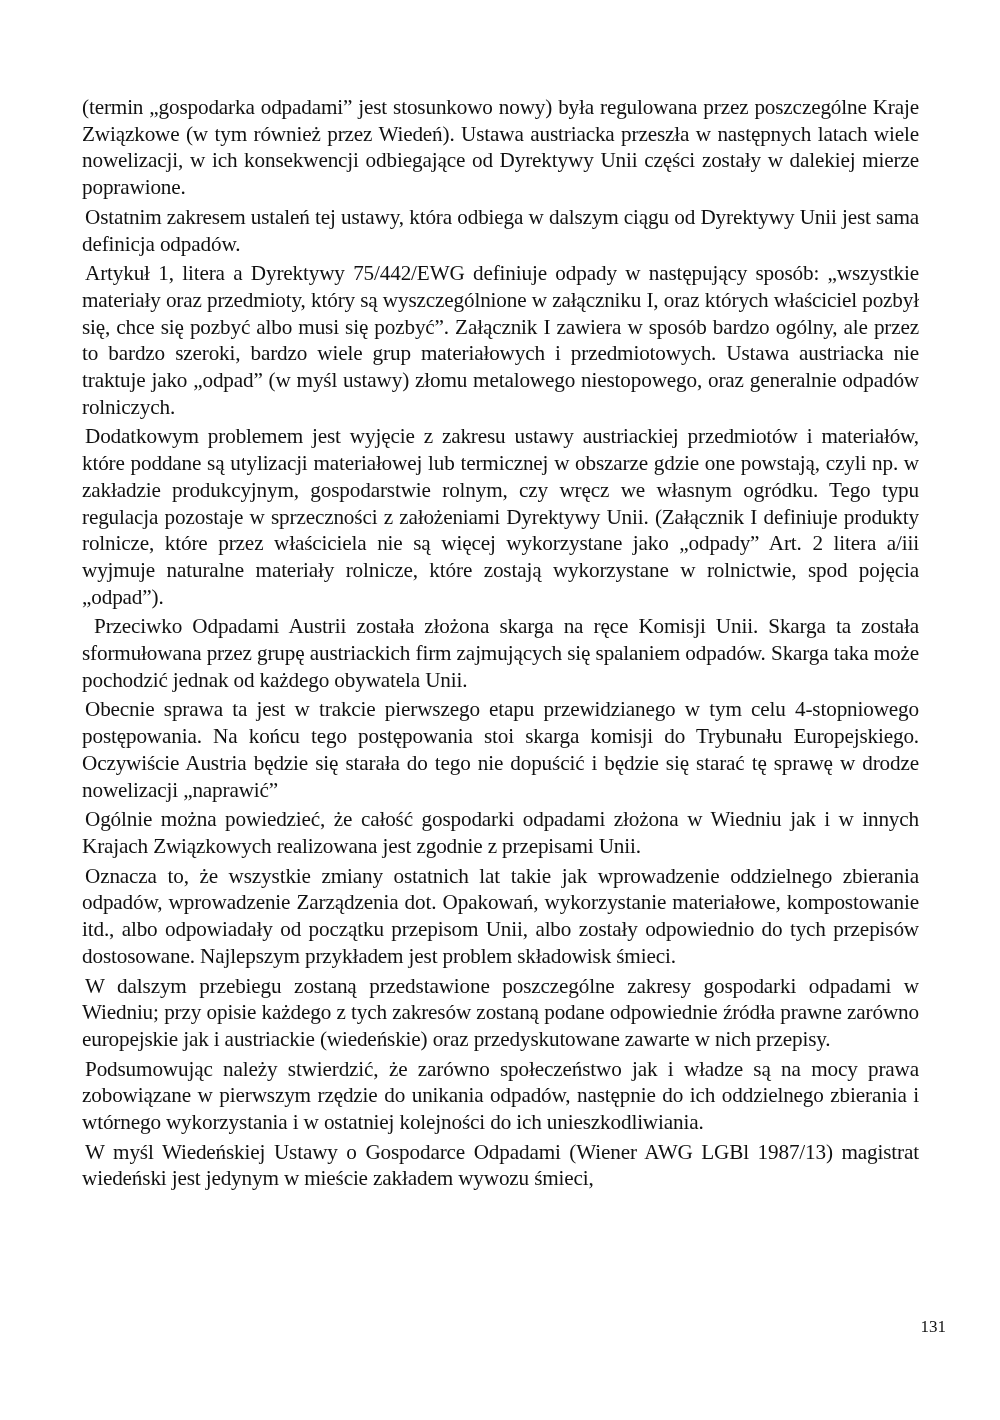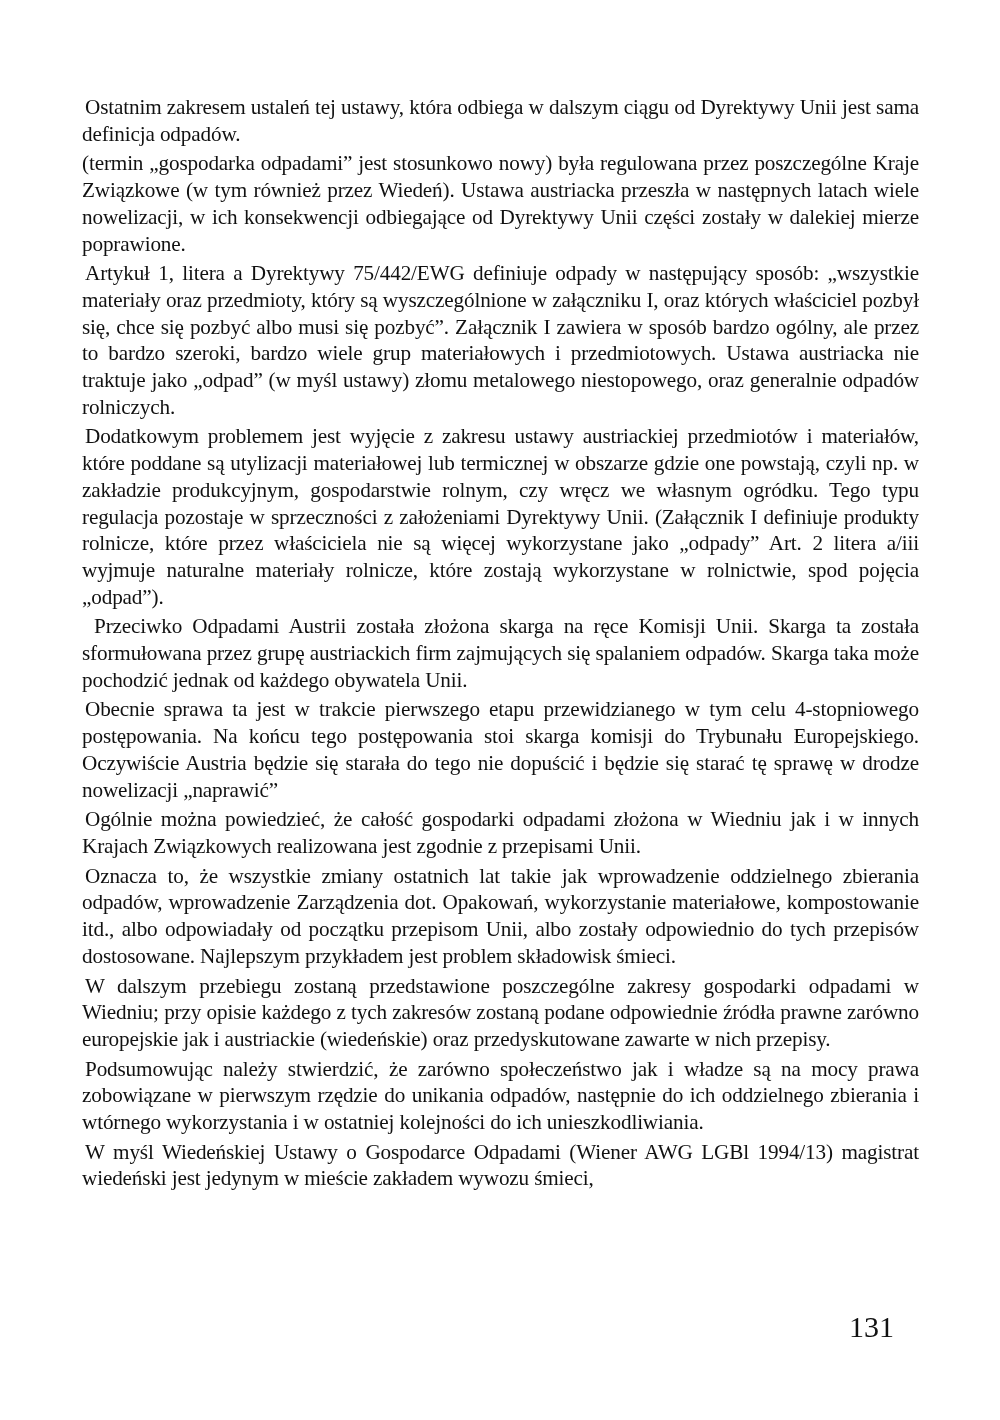--- a/index.html
+++ b/index.html
@@ -28,39 +28,39 @@
       text-align: justify;
       text-indent: 0;
       letter-spacing: -0.15px;
       word-spacing: 0px;
     }
     .para.indent1 { text-indent: 3px; }
     .para.indent2 { text-indent: 12px; }
     .para.first { margin-top: 0; }
     .page-number {
       position: absolute;
-      left: 844px;
+      left: 896px;
       top: 1314px;
       width: 50px;
       text-align: right;
-      font-size: 30px;
+      font-size: 17px;
       line-height: 26px;
       font-family: "Liberation Serif", "DejaVu Serif", serif;
     }
   </style>
 </head>
 <body>
 
 <div class="page">
+  <p class="para first">(termin „gospodarka odpadami” jest stosunkowo nowy) była regulowana przez poszczególne Kraje Związkowe (w tym również przez Wiedeń). Ustawa austriacka przeszła w następnych latach wiele nowelizacji, w ich konsekwencji odbiegające od Dyrektywy Unii części zostały w dalekiej mierze poprawione.</p>
   <p class="para indent1">Ostatnim zakresem ustaleń tej ustawy, która odbiega w dalszym ciągu od Dyrektywy Unii jest sama definicja odpadów.</p>
-  <p class="para first">(termin „gospodarka odpadami” jest stosunkowo nowy) była regulowana przez poszczególne Kraje Związkowe (w tym również przez Wiedeń). Ustawa austriacka przeszła w następnych latach wiele nowelizacji, w ich konsekwencji odbiegające od Dyrektywy Unii części zostały w dalekiej mierze poprawione.</p>
   <p class="para indent1">Artykuł 1, litera a Dyrektywy 75/442/EWG definiuje odpady w następujący sposób: „wszystkie materiały oraz przedmioty, który są wyszczególnione w załączniku I, oraz których właściciel pozbył się, chce się pozbyć albo musi się pozbyć”. Załącznik I zawiera w sposób bardzo ogólny, ale przez to bardzo szeroki, bardzo wiele grup materiałowych i przedmiotowych. Ustawa austriacka nie traktuje jako „odpad” (w myśl ustawy) złomu metalowego niestopowego, oraz generalnie odpadów rolniczych.</p>
   <p class="para indent1">Dodatkowym problemem jest wyjęcie z zakresu ustawy austriackiej przedmiotów i materiałów, które poddane są utylizacji materiałowej lub termicznej w obszarze gdzie one powstają, czyli np. w zakładzie produkcyjnym, gospodarstwie rolnym, czy wręcz we własnym ogródku. Tego typu regulacja pozostaje w sprzeczności z założeniami Dyrektywy Unii. (Załącznik I definiuje produkty rolnicze, które przez właściciela nie są więcej wykorzystane jako „odpady” Art. 2 litera a/iii wyjmuje naturalne materiały rolnicze, które zostają wykorzystane w rolnictwie, spod pojęcia „odpad”).</p>
   <p class="para indent2">Przeciwko Odpadami Austrii została złożona skarga na ręce Komisji Unii. Skarga ta została sformułowana przez grupę austriackich firm zajmujących się spalaniem odpadów. Skarga taka może pochodzić jednak od każdego obywatela Unii.</p>
   <p class="para indent1">Obecnie sprawa ta jest w trakcie pierwszego etapu przewidzianego w tym celu 4-stopniowego postępowania. Na końcu tego postępowania stoi skarga komisji do Trybunału Europejskiego. Oczywiście Austria będzie się starała do tego nie dopuścić i będzie się starać tę sprawę w drodze nowelizacji „naprawić”</p>
   <p class="para indent1">Ogólnie można powiedzieć, że całość gospodarki odpadami złożona w Wiedniu jak i w innych Krajach Związkowych realizowana jest zgodnie z przepisami Unii.</p>
   <p class="para indent1">Oznacza to, że wszystkie zmiany ostatnich lat takie jak wprowadzenie oddzielnego zbierania odpadów, wprowadzenie Zarządzenia dot. Opakowań, wykorzystanie materiałowe, kompostowanie itd., albo odpowiadały od początku przepisom Unii, albo zostały odpowiednio do tych przepisów dostosowane. Najlepszym przykładem jest problem składowisk śmieci.</p>
   <p class="para indent1">W dalszym przebiegu zostaną przedstawione poszczególne zakresy gospodarki odpadami w Wiedniu; przy opisie każdego z tych zakresów zostaną podane odpowiednie źródła prawne zarówno europejskie jak i austriackie (wiedeńskie) oraz przedyskutowane zawarte w nich przepisy.</p>
   <p class="para indent1">Podsumowując należy stwierdzić, że zarówno społeczeństwo jak i władze są na mocy prawa zobowiązane w pierwszym rzędzie do unikania odpadów, następnie do ich oddzielnego zbierania i wtórnego wykorzystania i w ostatniej kolejności do ich unieszkodliwiania.</p>
-  <p class="para indent1">W myśl Wiedeńskiej Ustawy o Gospodarce Odpadami (Wiener AWG LGBl 1994/13) magistrat wiedeński jest jedynym w mieście zakładem wywozu śmieci,</p>
+  <p class="para indent1">W myśl Wiedeńskiej Ustawy o Gospodarce Odpadami (Wiener AWG LGBl 1987/13) magistrat wiedeński jest jedynym w mieście zakładem wywozu śmieci,</p>
 </div>
 
 <div class="page-number">131</div>
 
 </body></html>

